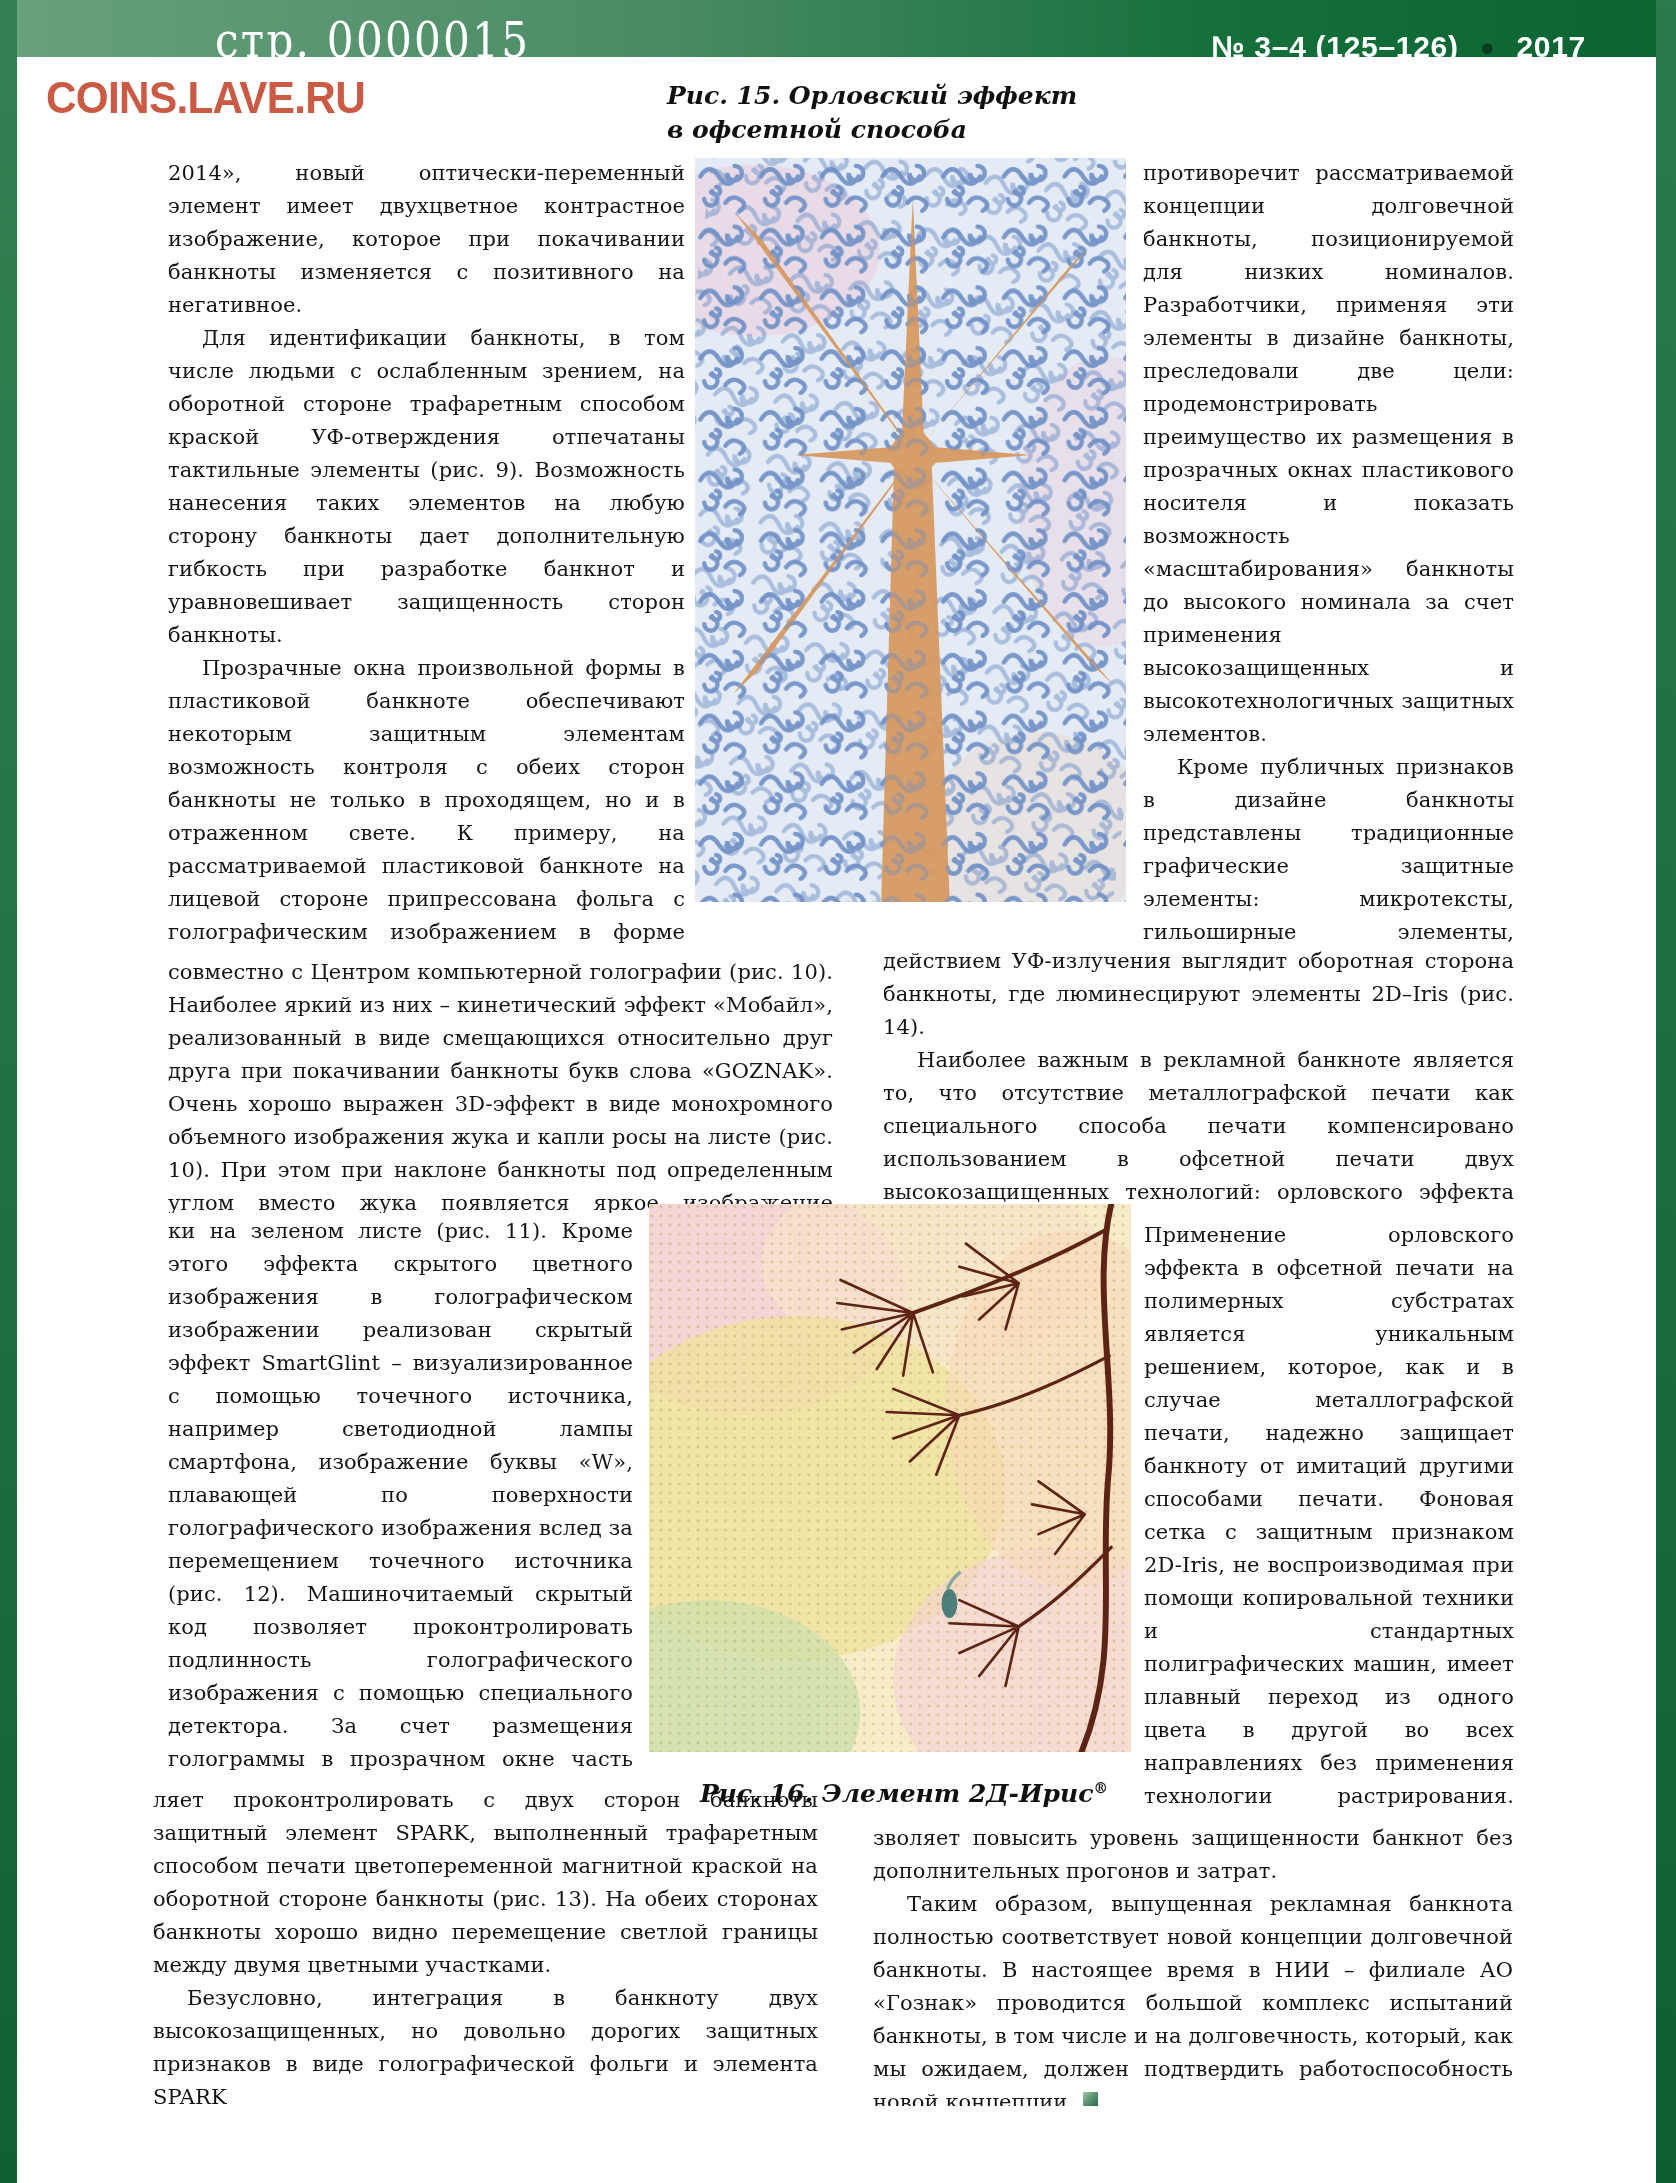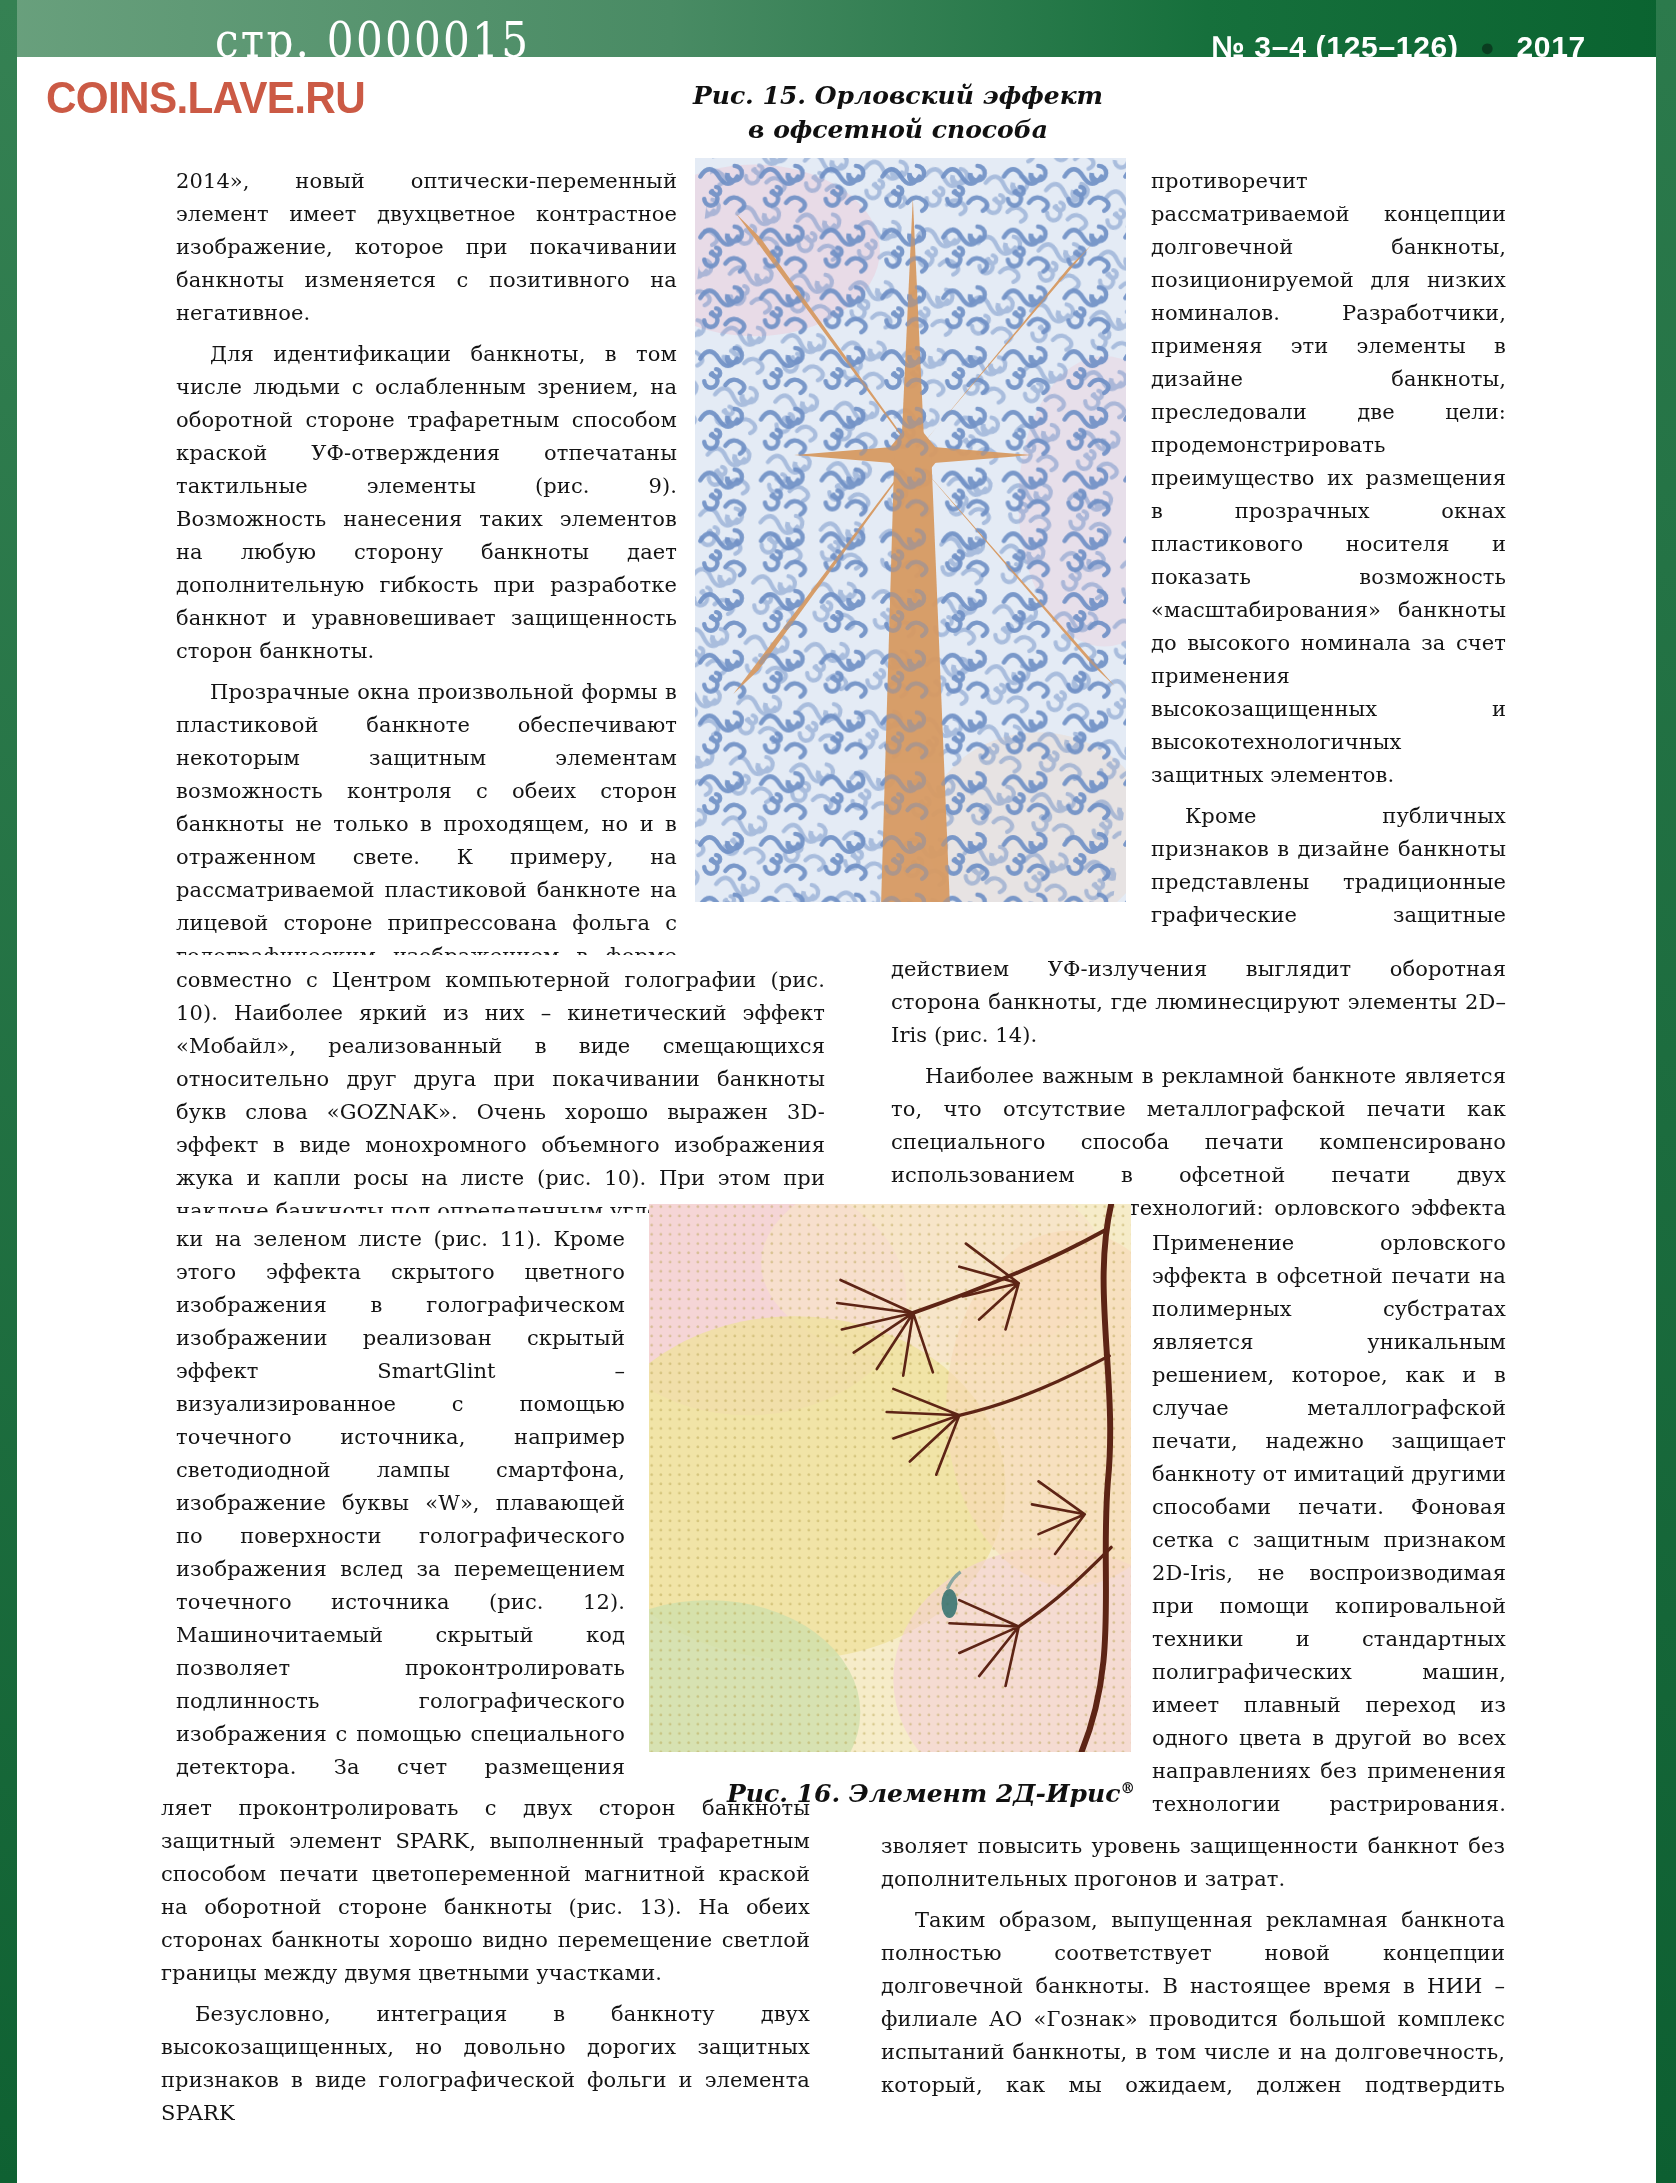--- a/index.html
+++ b/index.html
@@ -18,30 +18,30 @@
     letter-spacing:2.6px;transform:scaleX(.86);transform-origin:left;white-space:nowrap}
   .issue{position:absolute;right:90px;top:30px;display:flex;align-items:center;gap:21px;
     font-family:"Liberation Sans",sans-serif;font-weight:bold;font-size:30px;color:#ffffff;
     letter-spacing:0.7px;white-space:nowrap}
   .issue .dot{color:#0a3d20;font-size:25px;line-height:30px}
   .watermark{position:absolute;left:46px;top:73px;z-index:6;
     font-family:"Liberation Sans",sans-serif;font-weight:bold;font-size:44px;
     color:#cb5a45;letter-spacing:-0.7px;transform:scaleX(.96);transform-origin:left;white-space:nowrap}
 
   
-  .cap{position:absolute;text-align:center;font-weight:bold;font-style:italic;
+  .cap{position:absolute;font-weight:bold;font-style:italic;
     font-size:25px;line-height:34px;color:#101010}
   .cap15{left:667px;top:79px;width:462px}
   .cap16{left:700px;top:1771px;width:462px}
   .cap16 sup{font-size:14.5px;font-style:normal}
 
   
   .tb{position:absolute;overflow:hidden;font-size:21px;line-height:33px;
       color:#141414;text-align:justify;letter-spacing:0.1px}
-  .tb p{margin:8px;text-align:justify}
+  .tb p{margin:0;text-align:justify}
   .tb p.ind{text-indent:34px}
   .tb p.cont{text-align-last:justify}
   .blkA{left:168px;top:157px;width:517px;height:798px}
   .blkB{left:168px;top:956px;width:665px;height:257px}
   .blkC{left:168px;top:1215px;width:465px;height:568px}
   .blkD{left:153px;top:1784px;width:665px;height:357px}
   .blkE{left:1143px;top:157px;width:371px;height:786px}
   .blkF{left:883px;top:945px;width:631px;height:271px}
   .blkG{left:1144px;top:1219px;width:370px;height:601px}
   .blkH{left:873px;top:1822px;width:640px;height:284px}

